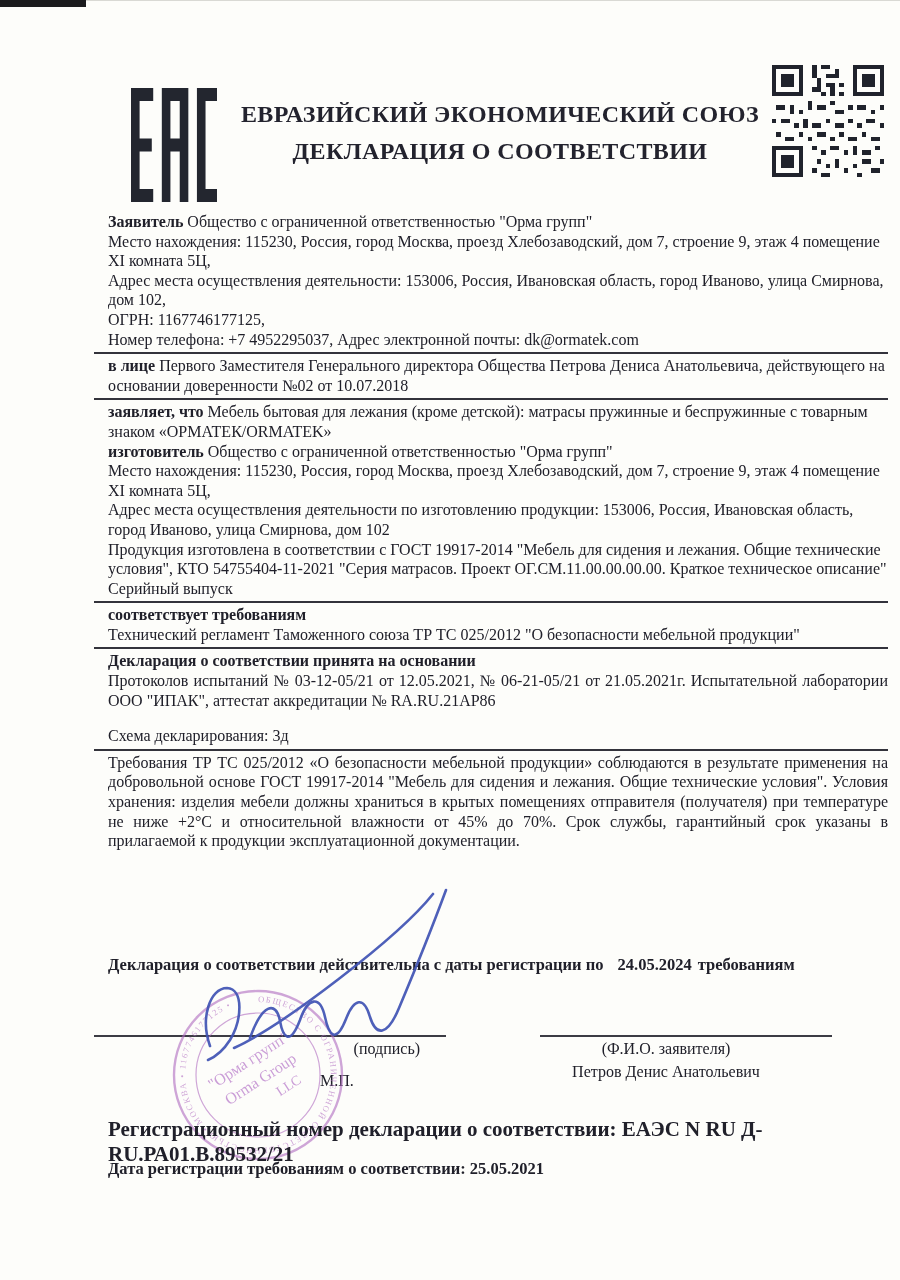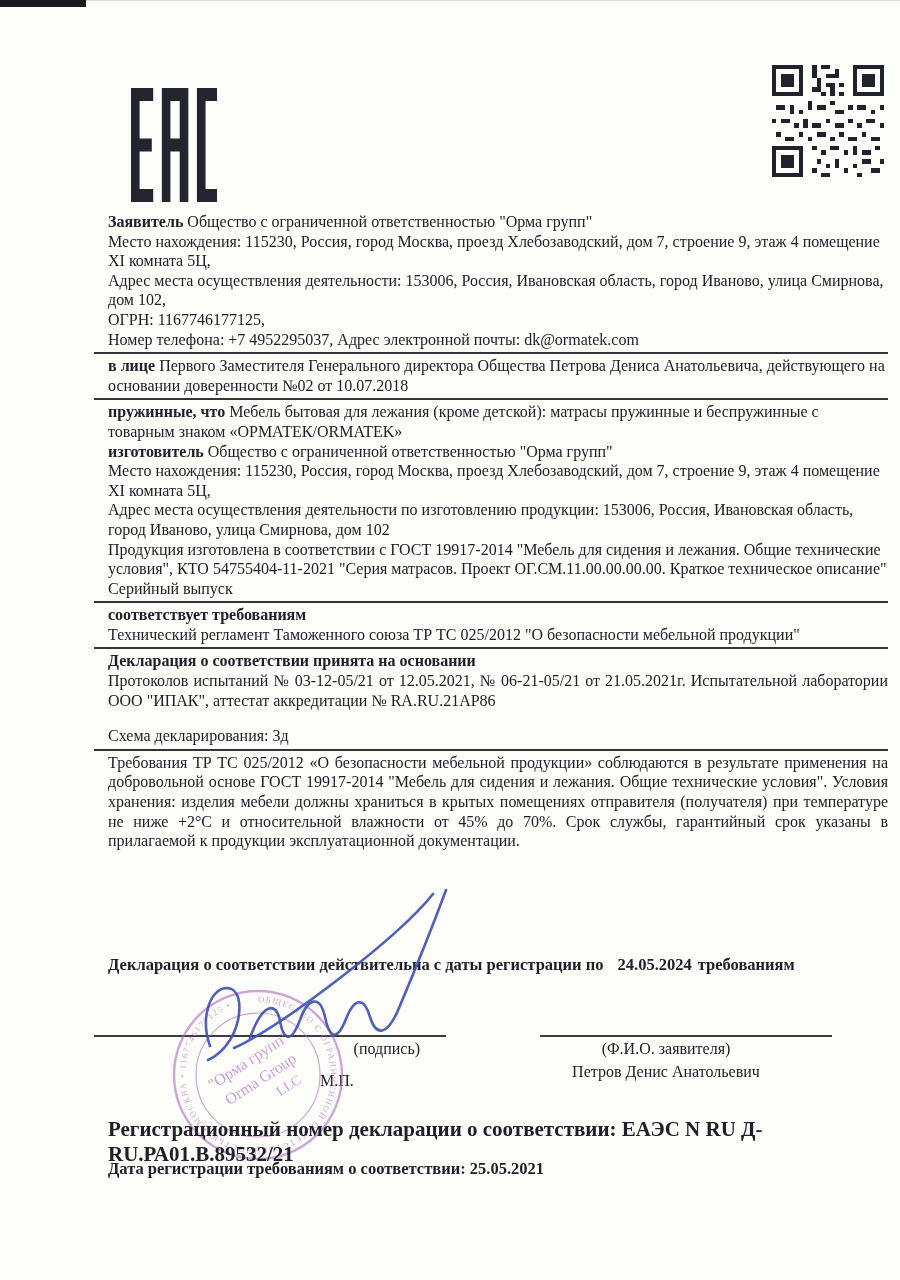--- a/index.html
+++ b/index.html
@@ -55,20 +55,24 @@
   <div class="scan-bar"></div>
 
   <svg class="eac-logo" viewBox="0 0 240 210" preserveAspectRatio="none">
     <g fill="#23262f">
       <path d="M0,0 H62 V24 H24 V93 H58 V117 H24 V186 H62 V210 H0 Z"></path>
       <path fill-rule="evenodd" d="M86,0 H160 V210 H136 V117 H110 V210 H86 Z M110,24 V93 H136 V24 Z"></path>
       <path d="M184,0 H240 V24 H208 V186 H240 V210 H184 Z"></path>
     </g>
   </svg>
 
+  <div class="titles">
+    <div>ЕВРАЗИЙСКИЙ ЭКОНОМИЧЕСКИЙ СОЮЗ</div>
+    <div>ДЕКЛАРАЦИЯ О СООТВЕТСТВИИ</div>
+  </div>
 
   <svg class="qr" viewBox="0 0 25 25" shape-rendering="crispEdges">
     <g fill="#20232c">
       <path d="M0,0h7v7h-7z M1,1v5h5v-5z" fill-rule="evenodd"></path>
         <rect x="2" y="2" width="3" height="3"></rect>
       <path d="M18,0h7v7h-7z M19,1v5h5v-5z" fill-rule="evenodd"></path>
         <rect x="20" y="2" width="3" height="3"></rect>
       <path d="M0,18h7v7h-7z M1,19v5h5v-5z" fill-rule="evenodd"></path>
         <rect x="2" y="20" width="3" height="3"></rect>
       <rect x="9" y="0" width="1" height="2"></rect>
@@ -142,21 +146,21 @@
     <p>Адрес места осуществления деятельности: 153006, Россия, Ивановская область, город Иваново, улица Смирнова, дом 102,</p>
     <p>ОГРН: 1167746177125,</p>
     <p>Номер телефона: +7 4952295037, Адрес электронной почты: dk@ormatek.com</p>
 
     <div class="rule"></div>
 
     <p><span class="b">в лице</span> <span>Первого Заместителя Генерального директора Общества Петрова Дениса Анатольевича, действующего на основании доверенности №02 от 10.07.2018</span></p>
 
     <div class="rule"></div>
 
-    <p><span class="b">пружинные, что</span> <span>Мебель бытовая для лежания (кроме детской): матрасы пружинные и беспружинные с товарным знаком «ОРМАТЕК/ORMATEK»</span></p>
+    <p><span class="b">заявляет, что</span> <span>Мебель бытовая для лежания (кроме детской): матрасы пружинные и беспружинные с товарным знаком «ОРМАТЕК/ORMATEK»</span></p>
     <p><span class="b">изготовитель</span> <span>Общество с ограниченной ответственностью "Орма групп"</span></p>
     <p>Место нахождения: 115230, Россия, город Москва, проезд Хлебозаводский, дом 7, строение 9, этаж 4 помещение XI комната 5Ц,</p>
     <p>Адрес места осуществления деятельности по изготовлению продукции: 153006, Россия, Ивановская область, город Иваново, улица Смирнова, дом 102</p>
     <p>Продукция изготовлена в соответствии с ГОСТ 19917-2014 "Мебель для сидения и лежания. Общие технические условия", КТО 54755404-11-2021 "Серия матрасов. Проект ОГ.СМ.11.00.00.00.00. Краткое техническое описание"</p>
     <p>Серийный выпуск</p>
 
     <div class="rule"></div>
 
     <p class="b">соответствует требованиям</p>
     <p class="just">Технический регламент Таможенного союза ТР ТС 025/2012 "О безопасности мебельной продукции"</p>

